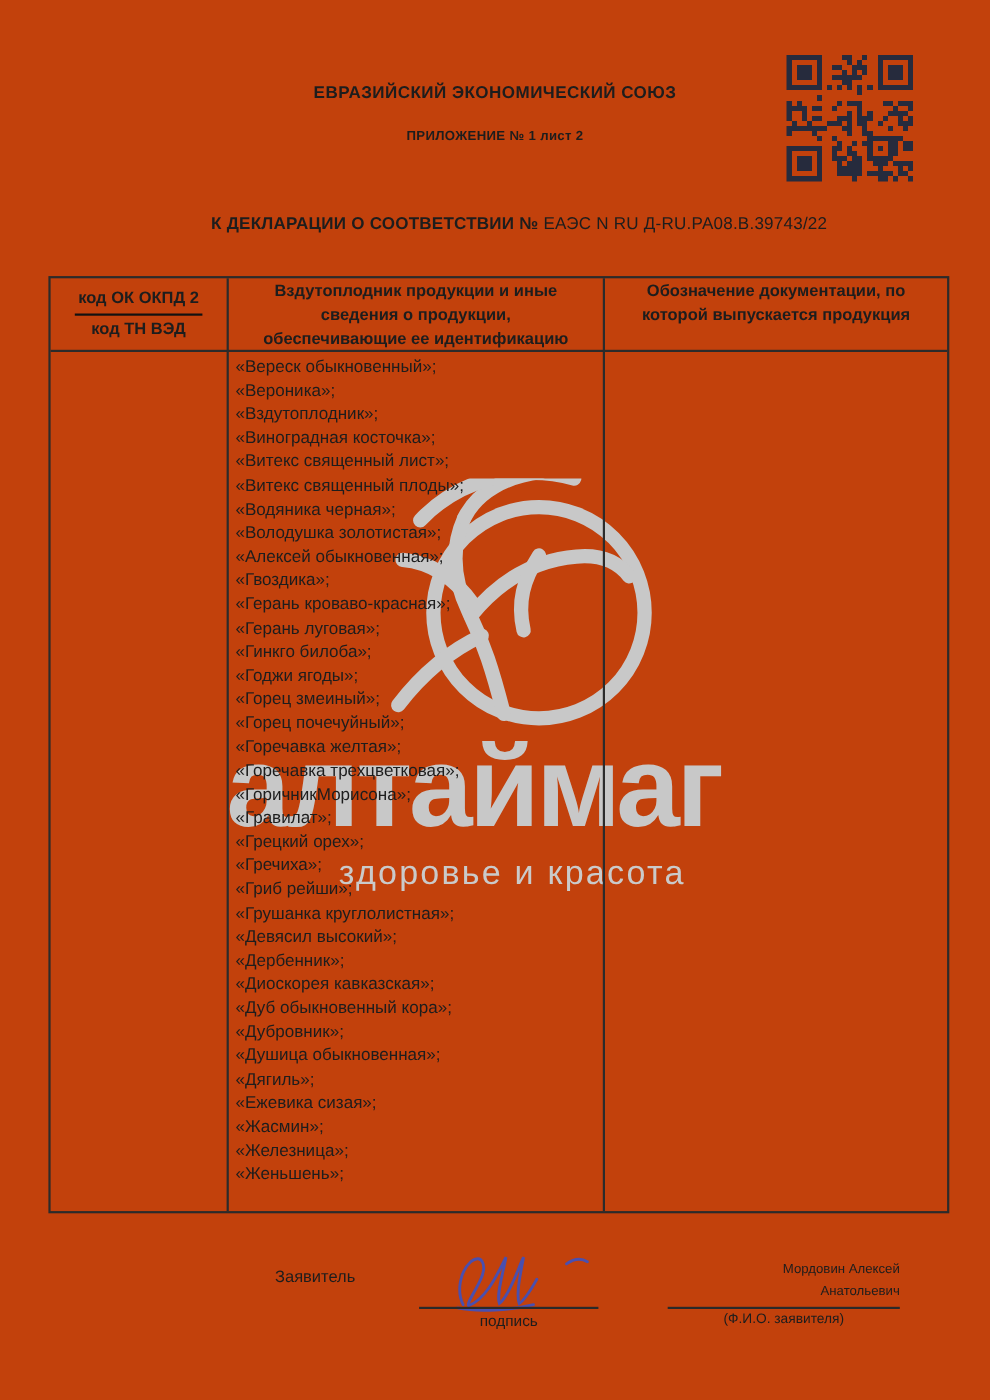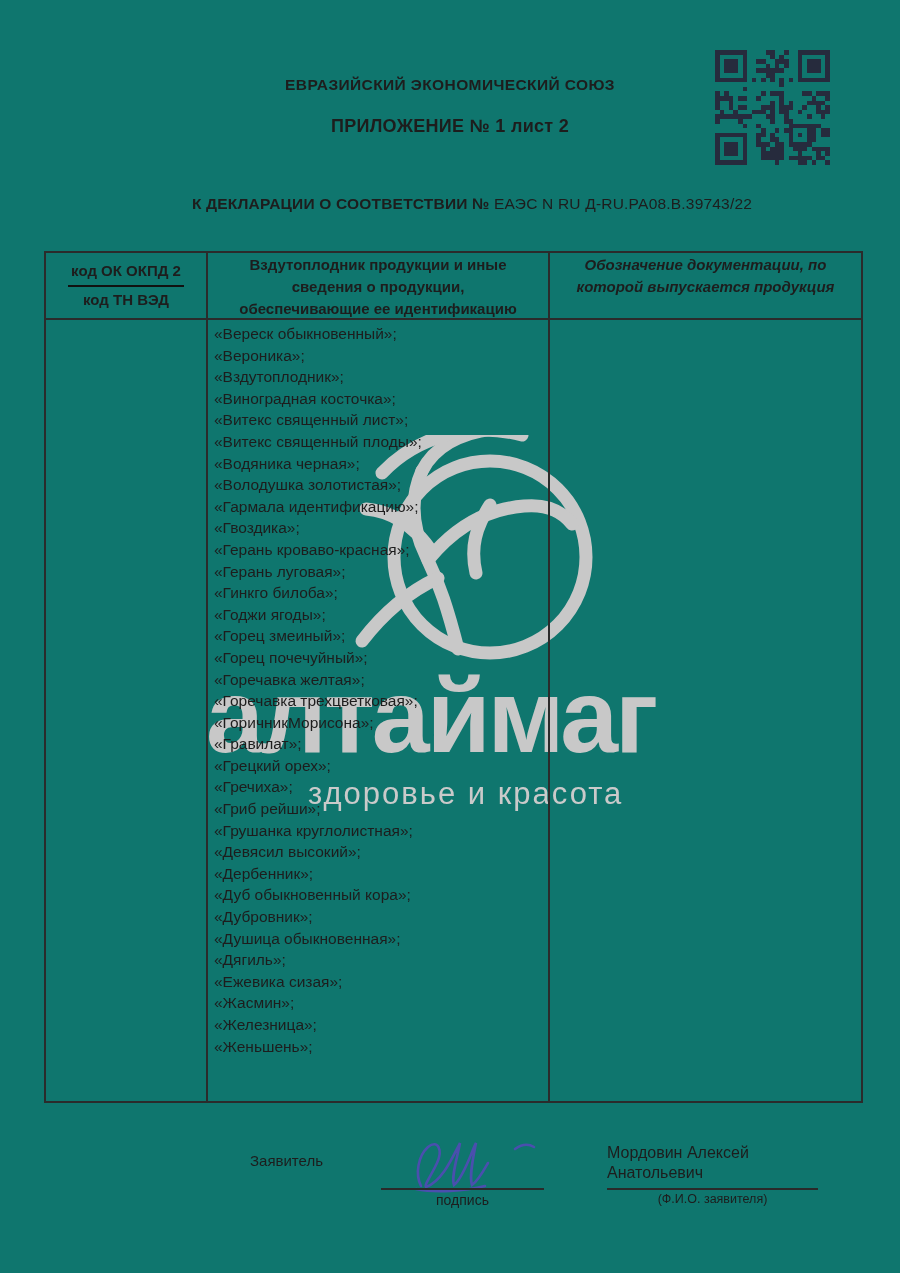--- a/index.html
+++ b/index.html
@@ -1,25 +1,25 @@
 <!DOCTYPE html>
 <html><head>
 <meta charset="utf-8">
 <style>
   html,body{margin:0;padding:0;background:#e9e9e9;}
   .page{
     position:relative;width:900px;height:1273px;margin:0 auto;
-    background:#0f766e;overflow:hidden;
+    background:#c2410c;overflow:hidden;
     font-family:"Liberation Sans","DejaVu Sans",sans-serif;
     color:#1d1d1d;
   }
   
   .hdr{position:absolute;left:0;width:900px;text-align:center;font-weight:700;z-index:3;}
   .hdr1{top:76px;font-size:15.5px;letter-spacing:.4px;}
-  .hdr2{top:116px;font-size:18px;letter-spacing:.3px;}
+  .hdr2{top:116px;font-size:12px;letter-spacing:.3px;}
   .hdr3{top:150px;font-size:15.5px;letter-spacing:.2px;padding-left:44px;box-sizing:border-box;margin-top:45px;}
   .hdr3 .decl-num{font-weight:400;}
   .qr{position:absolute;left:715px;top:50px;width:115px;height:115px;z-index:2;}
   
   .wm{position:absolute;z-index:1;color:#c8c8c8;}
   .wm-logo{left:330px;top:435px;width:330px;height:235px;position:absolute;}
   .wm-brand{
     position:absolute;left:206px;top:664px;width:500px;
     font-size:104px;font-weight:700;letter-spacing:-3px;line-height:1;
     color:#c8c8c8;white-space:nowrap;
@@ -36,30 +36,30 @@
     display:grid;grid-template-columns:162px 342px 1fr;grid-template-rows:67px 1fr;
     background:transparent;
   }
   .cell{box-sizing:border-box;}
   .b-r{border-right:2px solid #2b2b2b;}
   .b-b{border-bottom:2px solid #2b2b2b;}
   .th{font-weight:700;font-size:15px;line-height:22px;text-align:center;}
   .th-codes{padding-top:7px;}
   .frac-line{width:116px;margin:3px auto 2px auto;border-top:2px solid #111;}
   .th-mid{padding-top:1px;}
-  .th-right{padding-top:1px;font-style:italic;}
+  .th-right{padding-top:1px;}
   .products{padding:3px 4px 0 6px;font-size:15.5px;line-height:21.6px;}
   .products div{white-space:nowrap;}
   
   .ft{position:absolute;z-index:3;}
   .applicant{left:250px;top:1152px;font-size:15px;}
   .sig-svg{left:413px;top:1136px;width:130px;height:58px;position:absolute;z-index:3;}
   .sig-line{left:381px;top:1188px;width:163px;border-top:2px solid #2a2a2a;height:0;}
   .sig-caption{left:381px;top:1192px;width:163px;text-align:center;font-size:14px;}
-  .fio-name{left:607px;top:1143px;width:211px;text-align:left;font-size:16px;line-height:20px;}
+  .fio-name{left:607px;top:1143px;width:211px;text-align:right;font-size:12px;line-height:20px;}
   .fio-line{left:607px;top:1188px;width:211px;border-top:2px solid #2a2a2a;height:0;}
   .fio-caption{left:607px;top:1192px;width:211px;text-align:center;font-size:12.5px;}
 </style>
 </head>
 <body>
 
 <div class="page">
 
   <div class="hdr hdr1">ЕВРАЗИЙСКИЙ ЭКОНОМИЧЕСКИЙ СОЮЗ</div>
   <div class="hdr hdr2">ПРИЛОЖЕНИЕ № 1 лист 2</div>
@@ -380,38 +380,39 @@
     <div class="cell b-r"></div>
     <div class="cell b-r products">
         <div>«Вереск обыкновенный»;</div>
         <div>«Вероника»;</div>
         <div>«Вздутоплодник»;</div>
         <div>«Виноградная косточка»;</div>
         <div>«Витекс священный лист»;</div>
         <div>«Витекс священный плоды»;</div>
         <div>«Водяника черная»;</div>
         <div>«Володушка золотистая»;</div>
-        <div>«Гармала идентификацию»;</div>
+        <div>«Алексей обыкновенная»;</div>
         <div>«Гвоздика»;</div>
         <div>«Герань кроваво-красная»;</div>
         <div>«Герань луговая»;</div>
         <div>«Гинкго билоба»;</div>
         <div>«Годжи ягоды»;</div>
         <div>«Горец змеиный»;</div>
         <div>«Горец почечуйный»;</div>
         <div>«Горечавка желтая»;</div>
         <div>«Горечавка трехцветковая»;</div>
         <div>«ГоричникМорисона»;</div>
         <div>«Гравилат»;</div>
         <div>«Грецкий орех»;</div>
         <div>«Гречиха»;</div>
         <div>«Гриб рейши»;</div>
         <div>«Грушанка круглолистная»;</div>
         <div>«Девясил высокий»;</div>
         <div>«Дербенник»;</div>
+        <div>«Диоскорея кавказская»;</div>
         <div>«Дуб обыкновенный кора»;</div>
         <div>«Дубровник»;</div>
         <div>«Душица обыкновенная»;</div>
         <div>«Дягиль»;</div>
         <div>«Ежевика сизая»;</div>
         <div>«Жасмин»;</div>
         <div>«Железница»;</div>
         <div>«Женьшень»;</div>
       </div>
     <div class="cell"></div>

